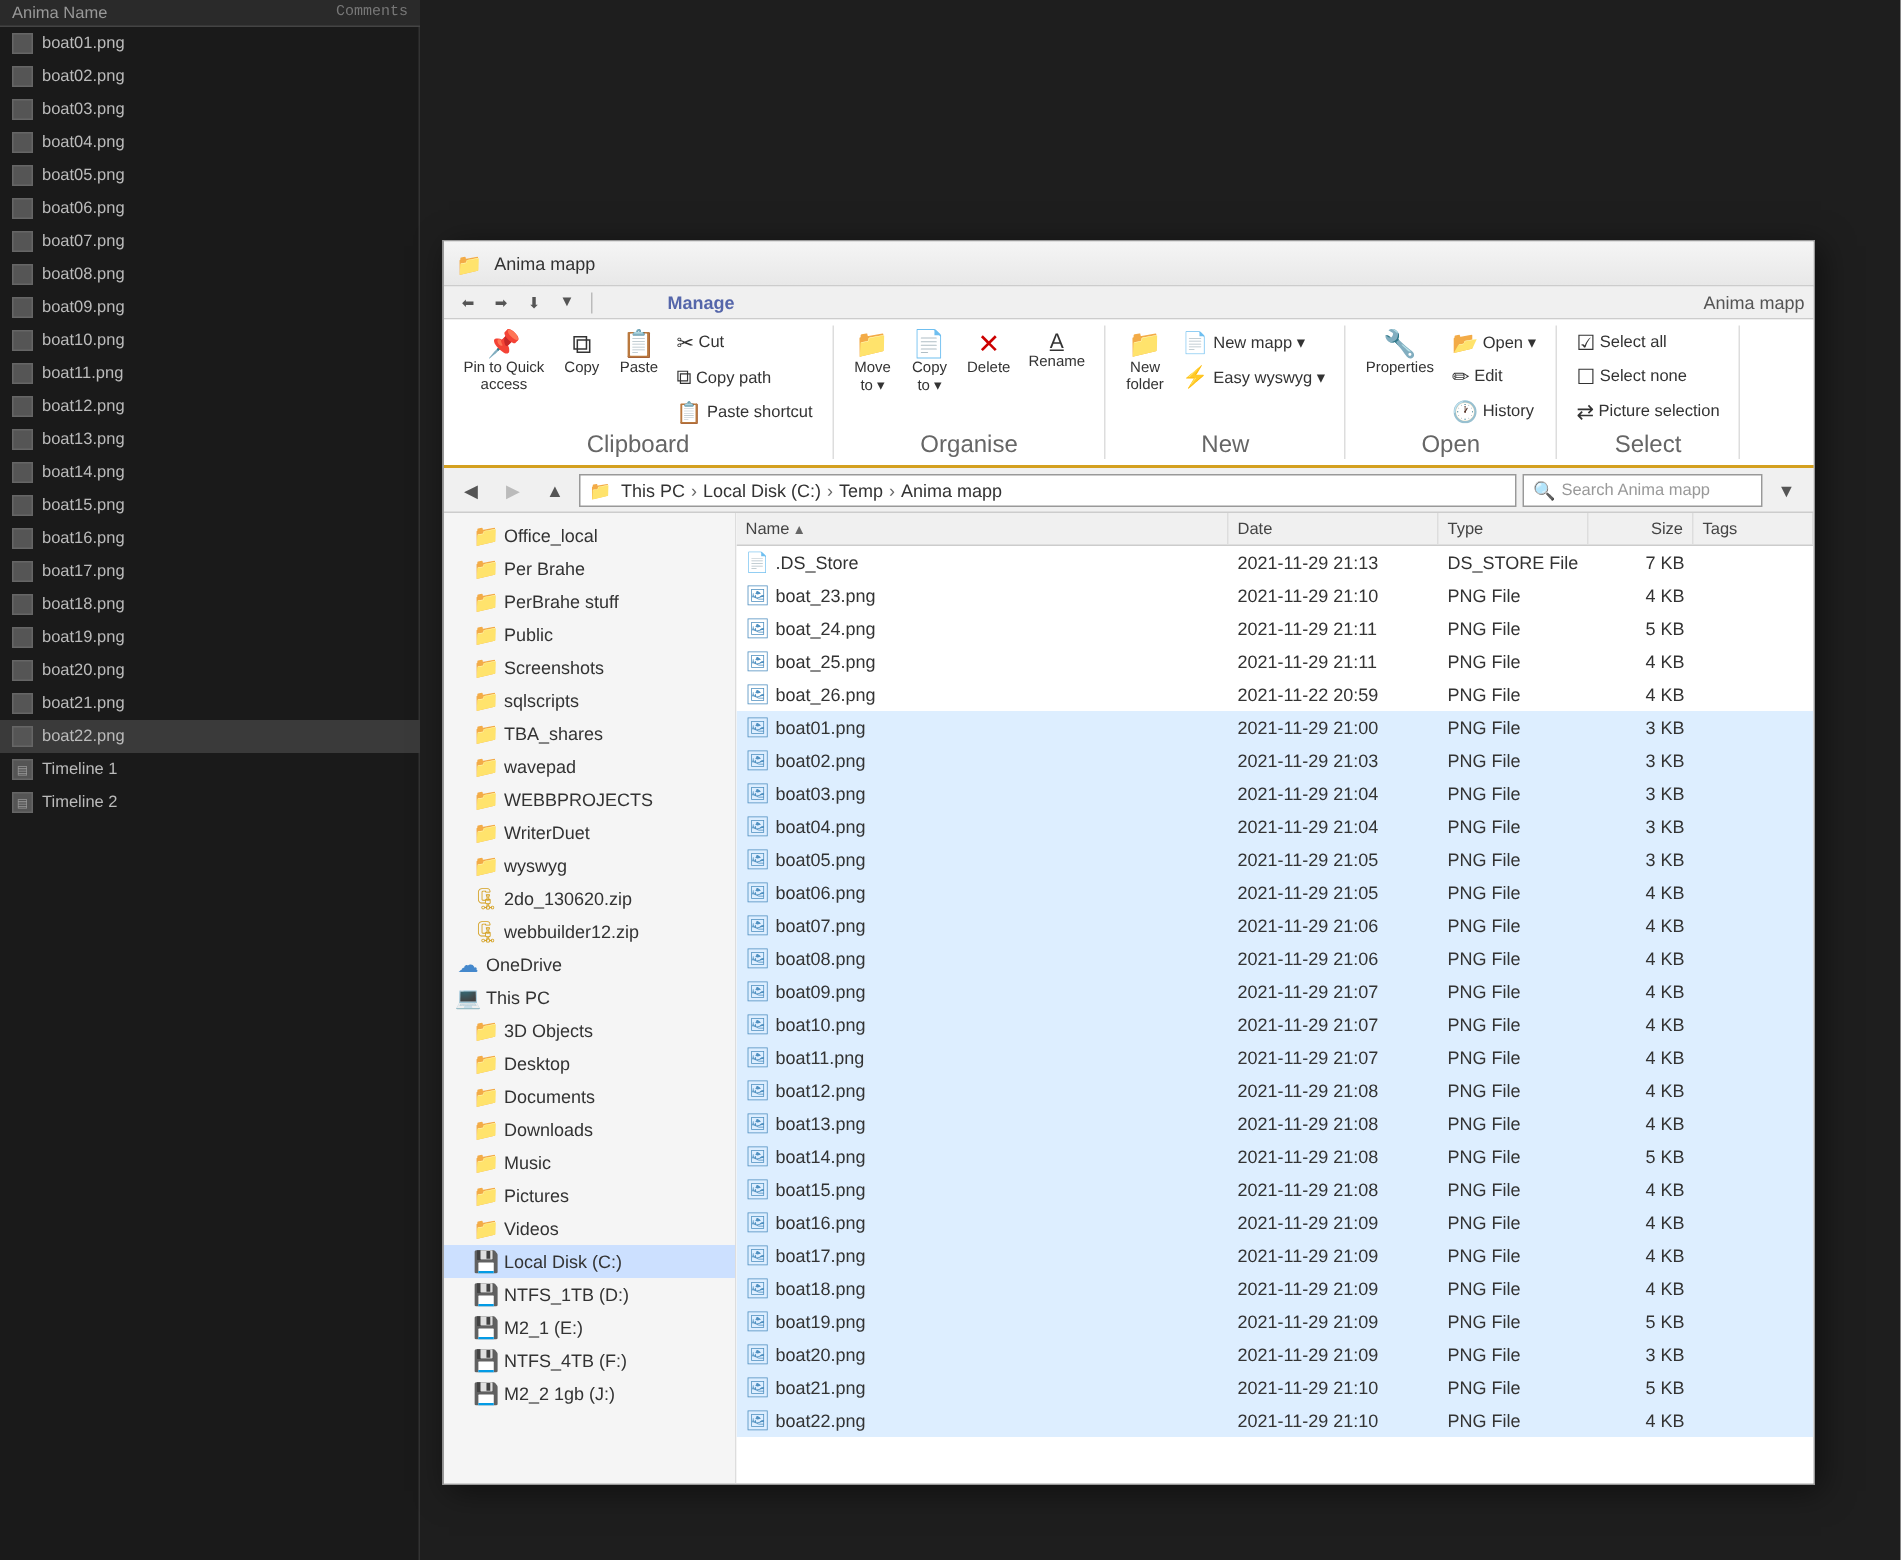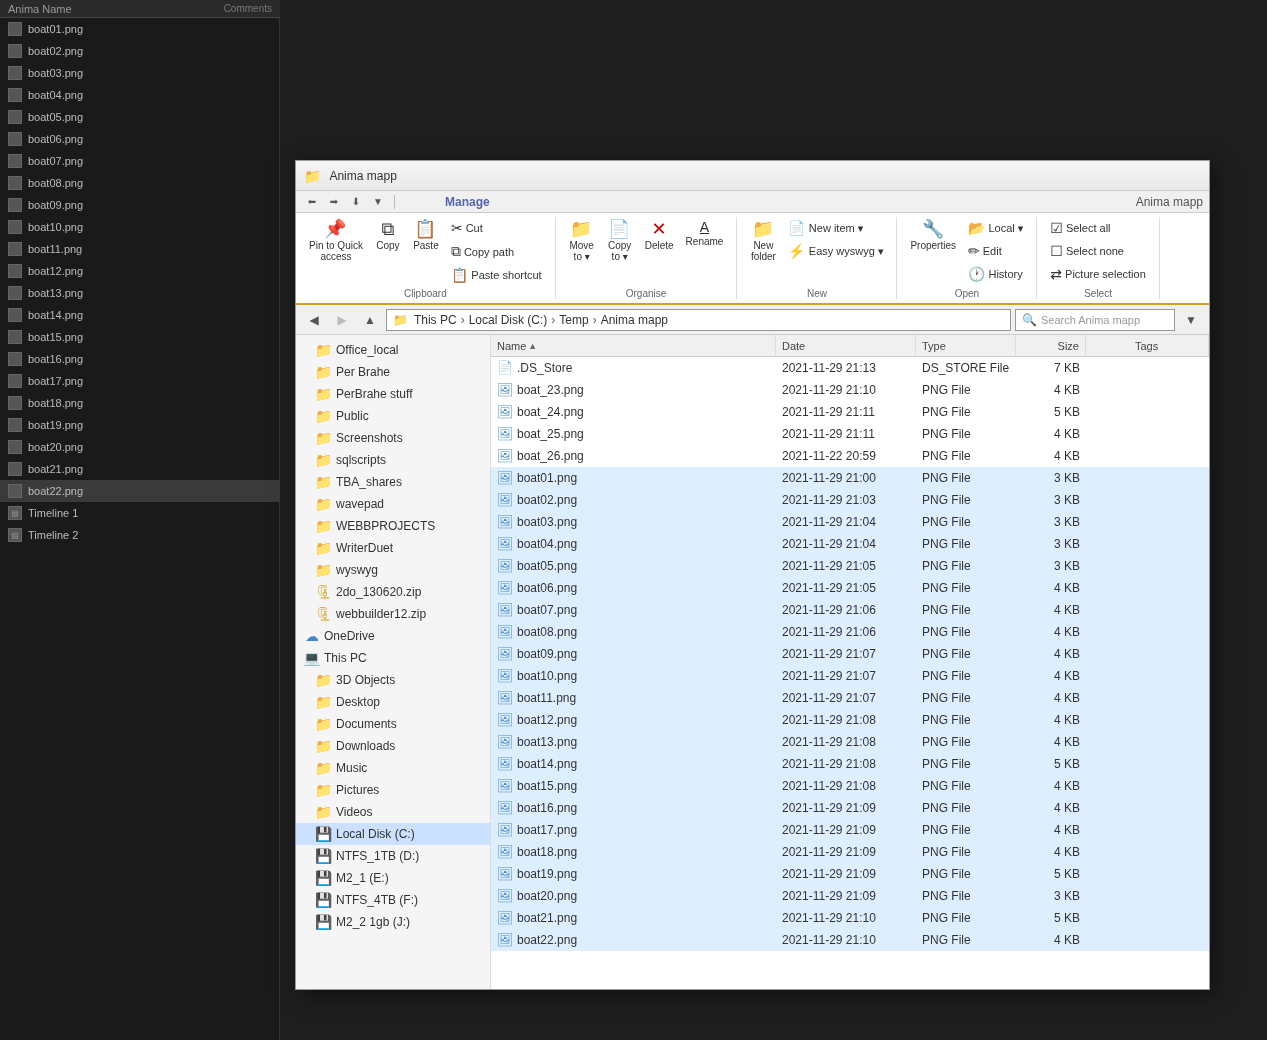--- a/index.html
+++ b/index.html
@@ -160,21 +160,21 @@
       border-right: 1px solid #ddd;
       min-width: 60px;
     }
     .ribbon-group-buttons {
       display: flex;
       align-items: flex-start;
       gap: 2px;
       flex: 1;
     }
     .ribbon-group-label {
-      font-size: 10px;
+      font-size: 16px;
       color: #666;
       margin-top: 2px;
       text-align: center;
     }
     .ribbon-btn {
       display: flex;
       flex-direction: column;
       align-items: center;
       padding: 2px 4px;
       cursor: pointer;
@@ -317,21 +317,21 @@
       font-size: 11px;
       color: #444;
       border-right: 1px solid #ddd;
       cursor: pointer;
       user-select: none;
     }
     .col-name { flex: 1; min-width: 180px; }
     .col-date { width: 140px; }
     .col-type { width: 100px; }
     .col-size { width: 70px; justify-content: flex-end; }
-    .col-tags { width: 80px; margin-left: 43px; }
+    .col-tags { width: 80px; }
 
     
     .file-row {
       display: flex;
       height: 22px;
       align-items: center;
       cursor: pointer;
       border-bottom: 1px solid transparent;
     }
     .file-row.selected-light { background: #ddeeff; }
@@ -366,21 +366,21 @@
     }
 
     .sort-arrow { font-size: 9px; margin-left: 2px; color: #666; }
   </style>
 </head>
 <body>
 
 <div class="dark-bg">
   <div class="dark-header">
     <span>Anima Name</span>
-    <span style="margin-left: auto; color: #777; font-size: 10px;">Comments</span>
+    <span style="margin-left: auto; color: #777; font-size: 10px; font-family: Liberation Mono, monospace;">Comments</span>
   </div>
   <div class="clip-list" id="clip-list">
       <div class="clip-item">
         <div class="clip-icon-img" style="background:#555;border:1px solid #666;"></div>
         <span>boat01.png</span>
       </div>
       <div class="clip-item">
         <div class="clip-icon-img" style="background:#555;border:1px solid #666;"></div>
         <span>boat02.png</span>
       </div>
@@ -564,21 +564,21 @@
         <div class="ribbon-group-buttons">
 
           <button class="ribbon-btn">
             <span class="btn-icon">📁</span>
             <span>New<br>folder</span>
           </button>
 
           <div style="display:flex;flex-direction:column;gap:1px;justify-content:center;">
             <button class="ribbon-btn-small">
               <span class="small-icon">📄</span>
-              <span>New item ▾</span>
+              <span>New mapp ▾</span>
             </button>
             <button class="ribbon-btn-small">
               <span class="small-icon">⚡</span>
               <span>Easy wyswyg ▾</span>
             </button>
           </div>
         </div>
         <div class="ribbon-group-label">New</div>
       </div>
 
@@ -586,21 +586,21 @@
         <div class="ribbon-group-buttons">
 
           <button class="ribbon-btn">
             <span class="btn-icon">🔧</span>
             <span>Properties</span>
           </button>
 
           <div style="display:flex;flex-direction:column;gap:1px;justify-content:center;">
             <button class="ribbon-btn-small">
               <span class="small-icon">📂</span>
-              <span>Local ▾</span>
+              <span>Open ▾</span>
             </button>
             <button class="ribbon-btn-small">
               <span class="small-icon">✏</span>
               <span>Edit</span>
             </button>
             <button class="ribbon-btn-small">
               <span class="small-icon">🕐</span>
               <span>History</span>
             </button>
           </div>

